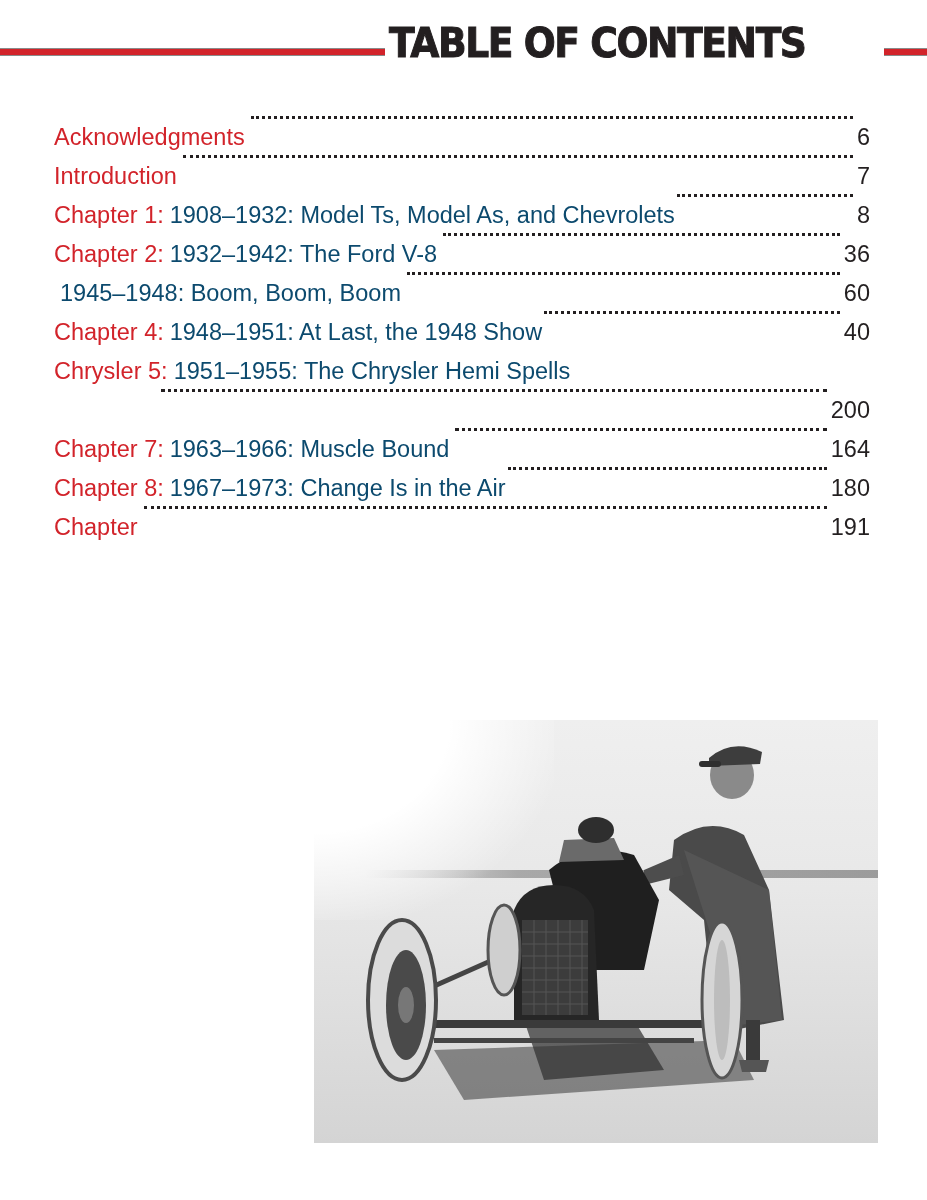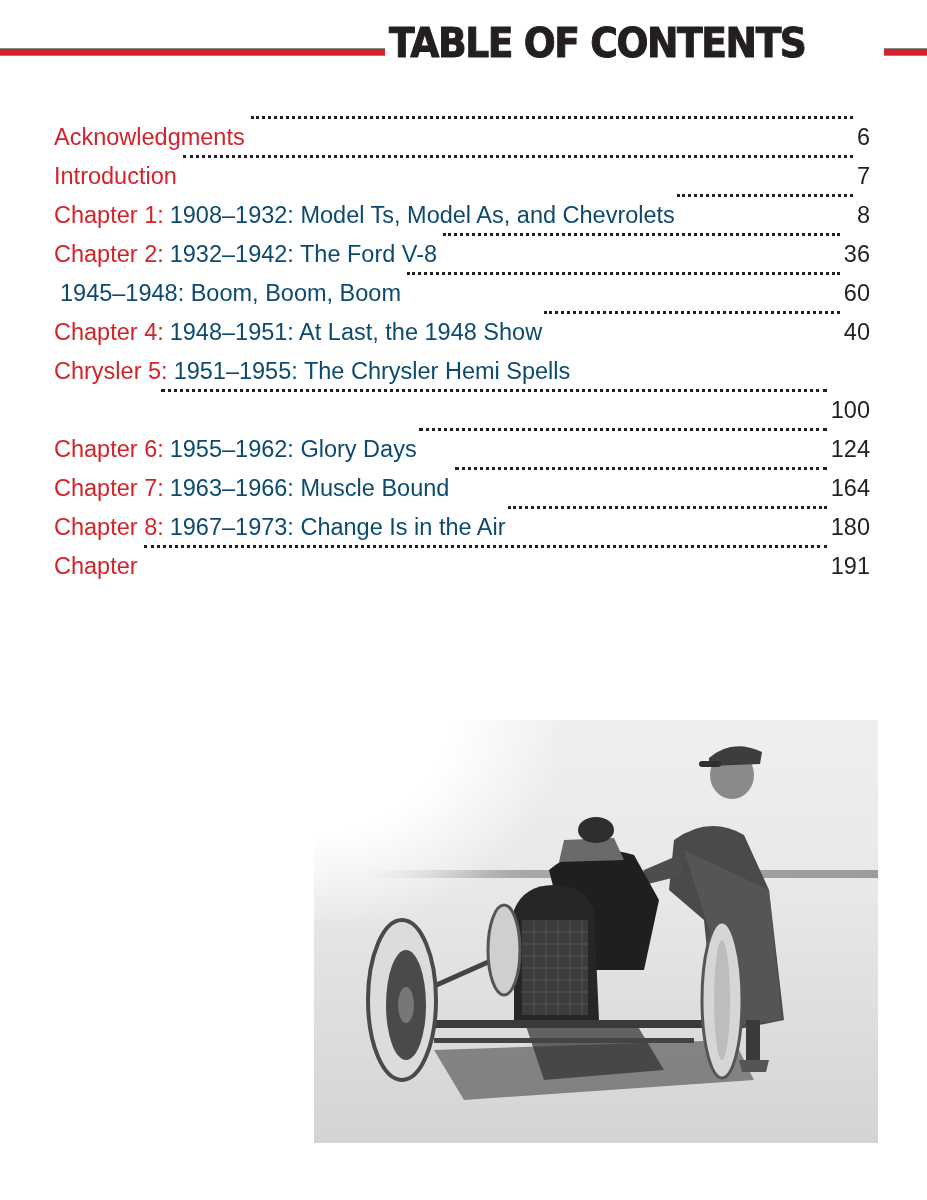--- a/index.html
+++ b/index.html
@@ -160,29 +160,23 @@
     <span class="leader tight"></span>
     <span class="page">40</span>
   </div>
 
   <div class="toc-row">
     <span class="label-red">Chrysler 5:</span>
     <span class="label-dark">1951–1955: The Chrysler Hemi Spells</span>
   </div>
   <div class="toc-row indent">
     <span class="leader tight"></span>
-    <span class="page">100</span>
-  </div>
-
-  <div class="toc-row">
-    <span class="label-red">Chapter 6:</span>
-    <span class="label-dark">1955–1962: Glory Days</span>
-    <span class="leader tight"></span>
-    <span class="page">124</span>
-  </div>
+    <span class="page">200</span>
+  </div>
+
 
   <div class="toc-row">
     <span class="label-red">Chapter 7:</span>
     <span class="label-dark">1963–1966: Muscle Bound</span>
     <span class="leader"></span>
     <span class="page">164</span>
   </div>
 
   <div class="toc-row">
     <span class="label-red">Chapter 8:</span>

